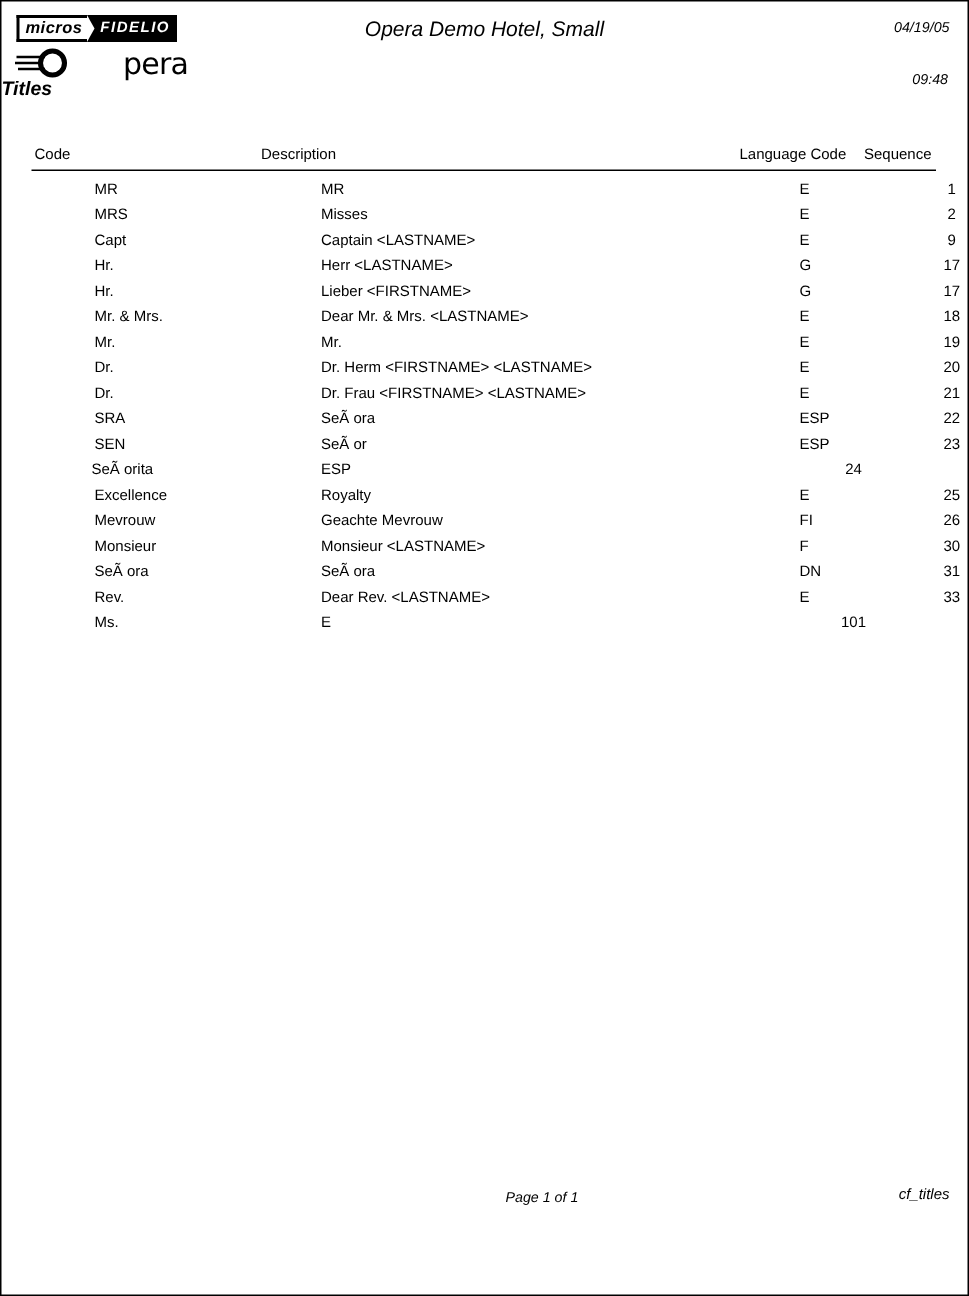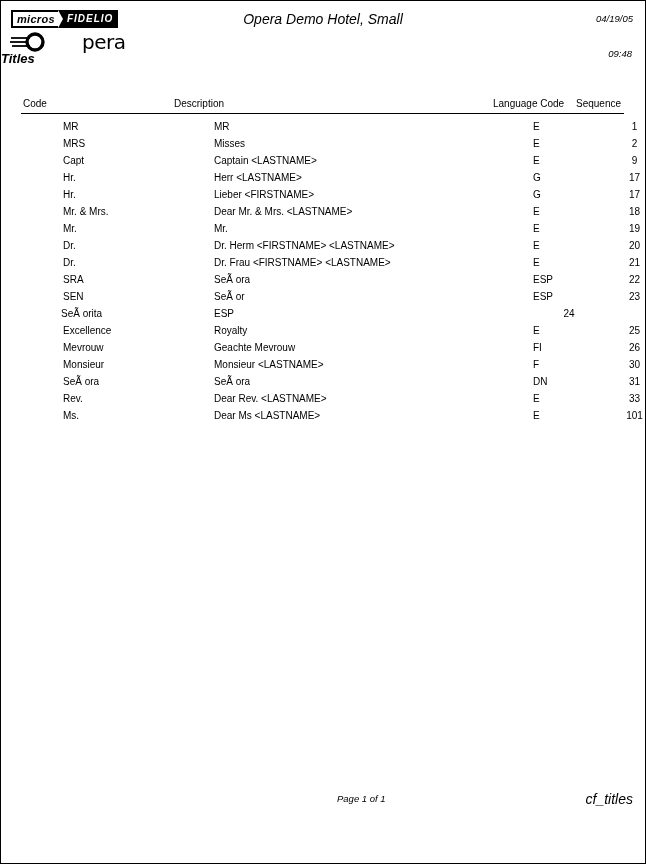--- a/index.html
+++ b/index.html
@@ -140,21 +140,21 @@
     position: absolute;
     left: 336px;
     top: 792px;
     font-size: 9.5px;
     font-style: italic;
   }
   .report-id {
     position: absolute;
     right: 12px;
     top: 790px;
-    font-size: 14px;
+    font-size: 10px;
     font-style: italic;
   }
 </style>
 </head>
 <body>
 
 <div class="page">
 
   <div class="brand">
     <span class="micros-box">micros</span>
@@ -301,21 +301,20 @@
 
   <div class="trow">
     <span class="c-code">Rev.</span>
     <span class="c-desc">Dear Rev. &lt;LASTNAME&gt;</span>
     <span class="c-lang">E</span>
     <span class="c-seq">33</span>
   </div>
 
   <div class="trow">
     <span class="c-code">Ms.</span>
-    <span class="c-desc">Dear Ms &lt;LASTNAME&gt;</span>
     <span class="c-lang">E</span>
     <span class="c-seq">101</span>
   </div>
 </div>
   </div>
 
   <div class="page-indicator">Page 1 of 1</div>
   <div class="report-id">cf_titles</div>
 
 </div>

